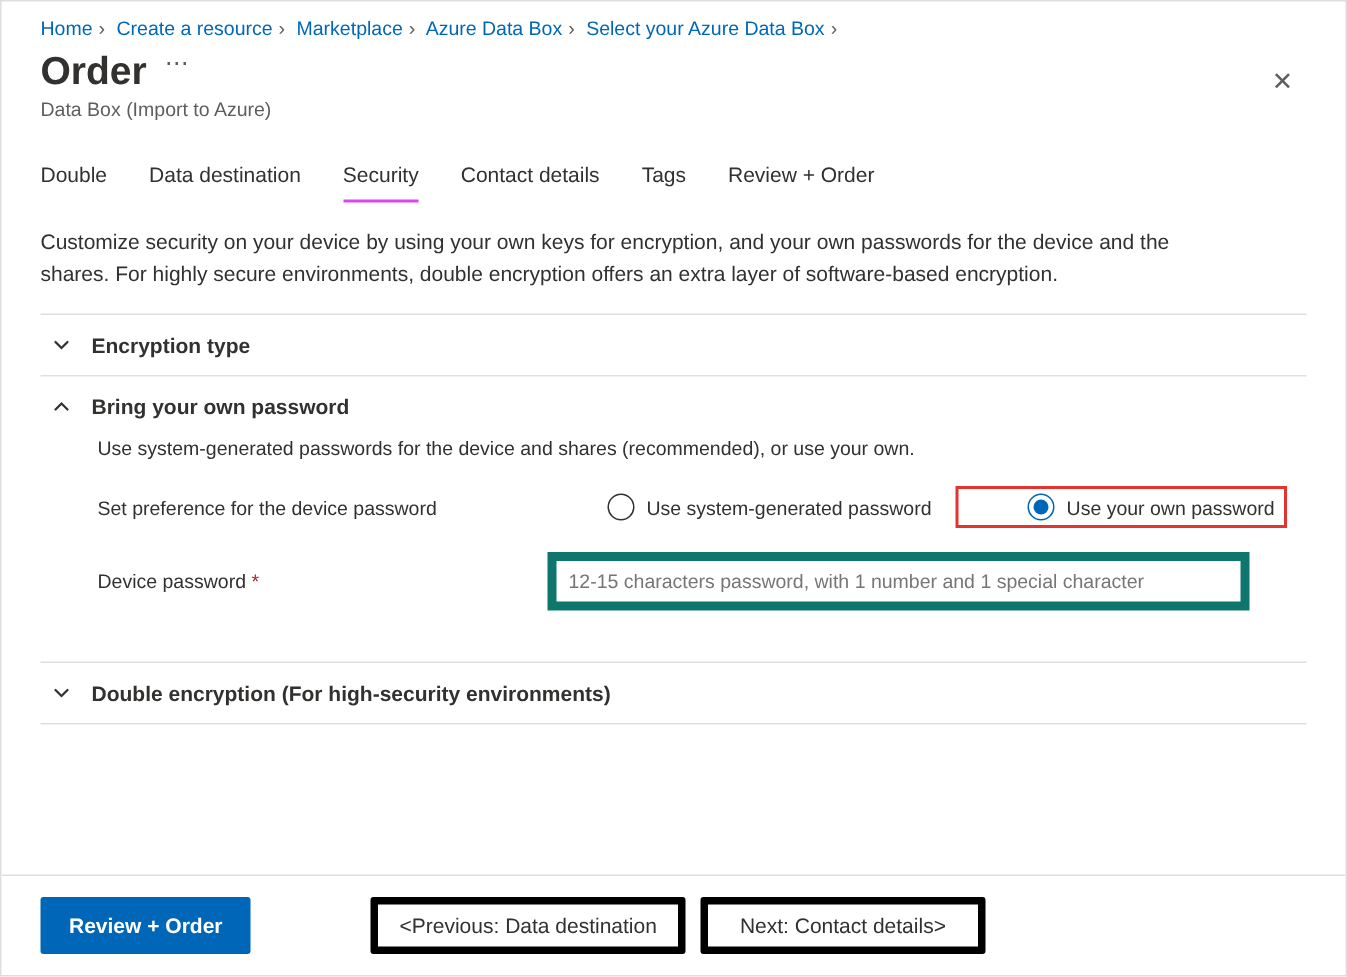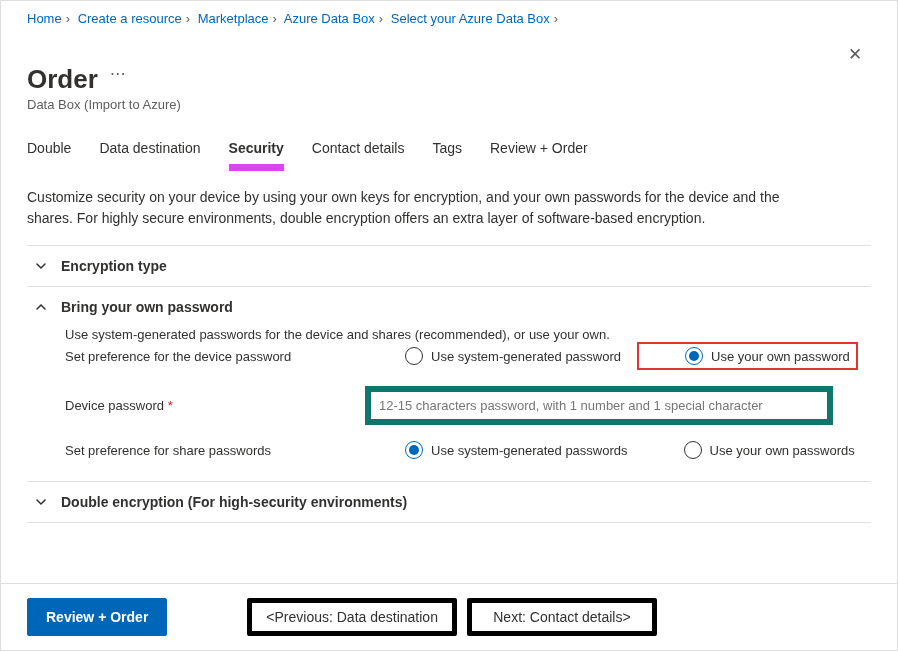--- a/index.html
+++ b/index.html
@@ -22,38 +22,38 @@
     text-decoration: none;
     cursor: pointer;
   }
   .breadcrumb .sep { color: #605e5c; padding: 0 4px; }
   .header {
     padding: 2px 26px 0 26px;
     display: flex;
     align-items: flex-start;
   }
   .header-left { flex: 1; }
-  .title-row { display: flex; align-items: flex-start; gap: 12px; margin-top: 32px; }
+  .title-row { display: flex; align-items: flex-start; gap: 12px; }
   .page-title { font-size: 26px; font-weight: 600; color: #323130; }
   .title-dots { color: #605e5c; font-size: 16px; cursor: pointer; }
   .subtitle { font-size: 13px; color: #605e5c; margin-top: 2px; }
   .close-btn {
     font-size: 17px; color: #605e5c; cursor: pointer;
     width: 32px; height: 32px; display: flex; align-items: center; justify-content: center;
     margin-top: 6px;
   }
   .tabs {
     display: flex; gap: 28px; padding: 28px 26px 0 26px;
     border-bottom: none;
   }
   .tab {
     font-size: 14px; color: #323130; padding-bottom: 8px; cursor: pointer;
     border-bottom: 3px solid transparent;
   }
-  .tab.active { border-bottom: 7px solid #d946ef; font-weight: 700; }
+  .tab.active { border-bottom: 2px solid #d946ef; font-weight: 400; }
   .body-text {
     padding: 16px 26px 0 26px; font-size: 14px; color: #323130;
     line-height: 1.5; max-width: 840px;
   }
   .section-list {
     margin-top: 16px; padding: 0 26px;
   }
   .section {
     border-top: 1px solid #e1dfdd;
     border-bottom: 1px solid #e1dfdd;
@@ -63,21 +63,21 @@
     display: flex; align-items: center; gap: 14px;
     padding: 12px 8px; cursor: pointer; font-size: 14px; font-weight: 600; text-align: right;
   }
   .chev {
     width: 12px; height: 12px; display: inline-flex; align-items: center; justify-content: center;
   }
   .chev svg { stroke: #323130; }
   .section-body {
     padding: 0 8px 18px 38px;
   }
-  .section-desc { font-size: 13px; color: #323130; margin-bottom: 0; }
+  .section-desc { font-size: 13px; color: #323130; margin-bottom: 18px; }
   .form-row {
     display: flex; align-items: center; margin-bottom: 16px;
   }
   .form-label { width: 300px; font-size: 13px; color: #323130; }
   .req { color: #a4262c; }
   .radio-group { display: flex; align-items: center; gap: 16px; }
   .radio {
     display: inline-flex; align-items: center; gap: 8px; cursor: pointer; padding-left: 40px;
   }
   .radio-circle {
@@ -195,37 +195,20 @@
         </div>
       </div>
 
       <div class="form-row">
         <div class="form-label">
           <span>Device password</span> <span class="req">*</span>
         </div>
         <input class="text-input hl" type="text" placeholder="12-15 characters password, with 1 number and 1 special character" value="" style="">
       </div>
 
-      <div class="form-row" style="margin-bottom:4px">
-        <div class="form-label">Set preference for share passwords</div>
-        <div class="radio-group">
-          <label class="radio checked">
-            <span class="radio-circle">
-                <span class="radio-dot"></span>
-              </span>
-            <span class="radio-label">Use system-generated passwords</span>
-          </label>
-          <label class="radio">
-            <span class="radio-circle">
-                <span class="radio-dot"></span>
-              </span>
-            <span class="radio-label">Use your own passwords</span>
-          </label>
-        </div>
-      </div>
     </div>
   </div>
 
   <div class="section">
     <div class="section-header">
       <span class="chev">
         <svg width="12" height="12" viewBox="0 0 12 12" fill="none">
             <path d="M2 4 L6 8 L10 4" stroke-width="1.5" stroke-linecap="round"></path>
           </svg>
       </span>

